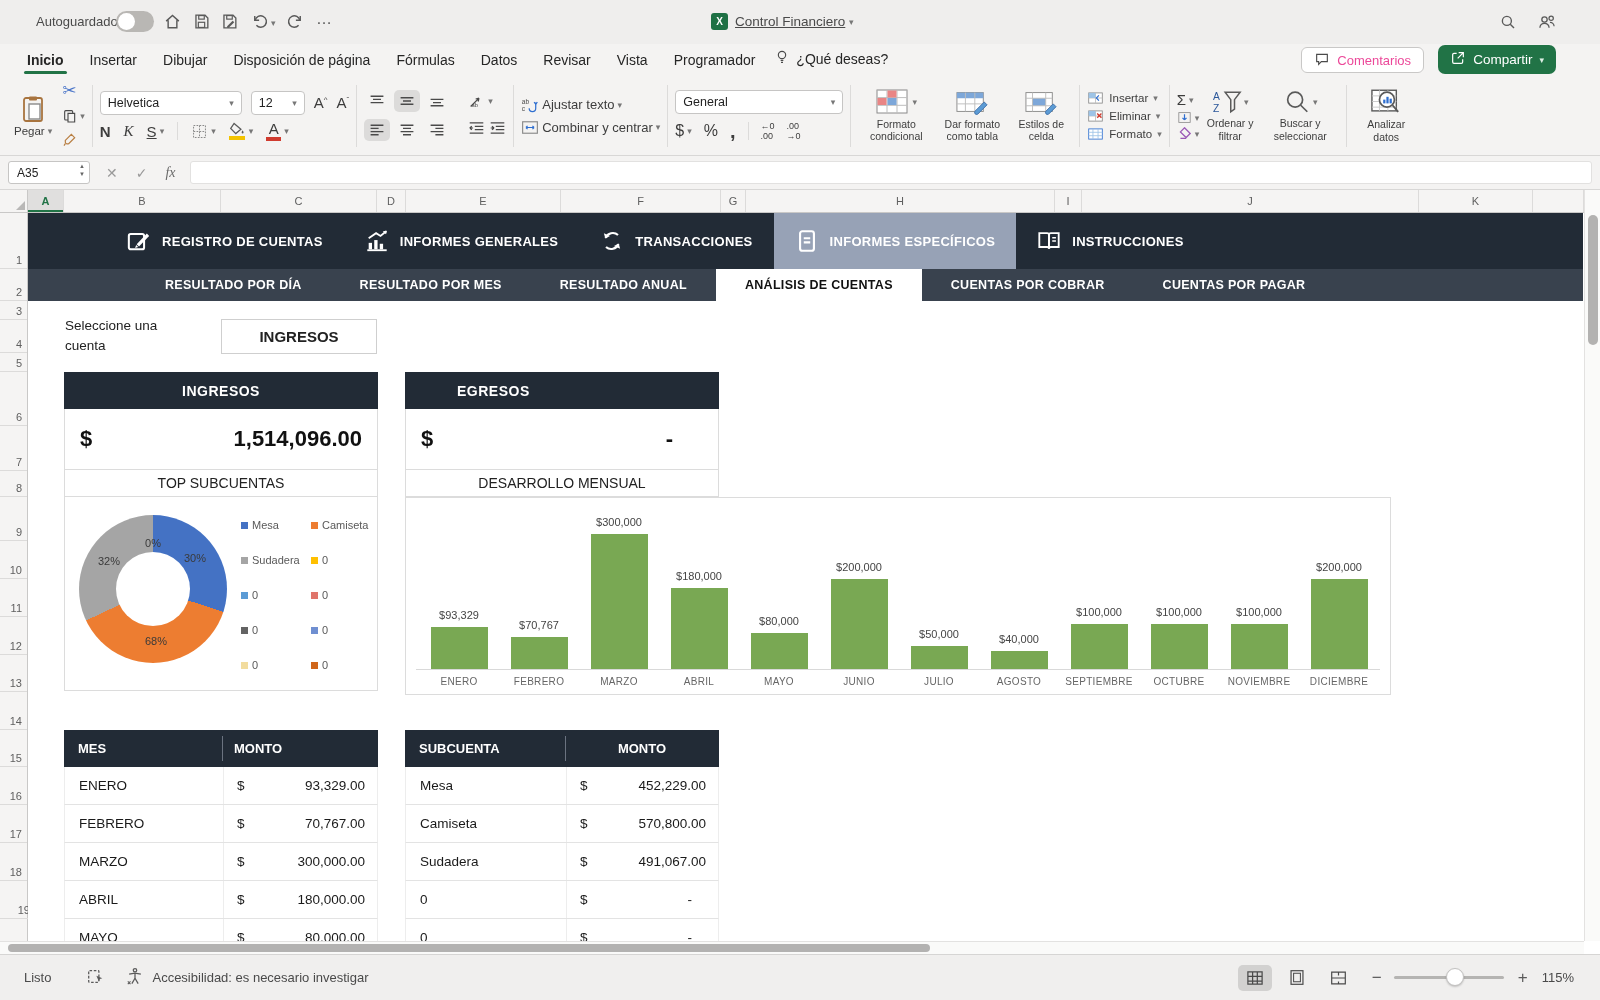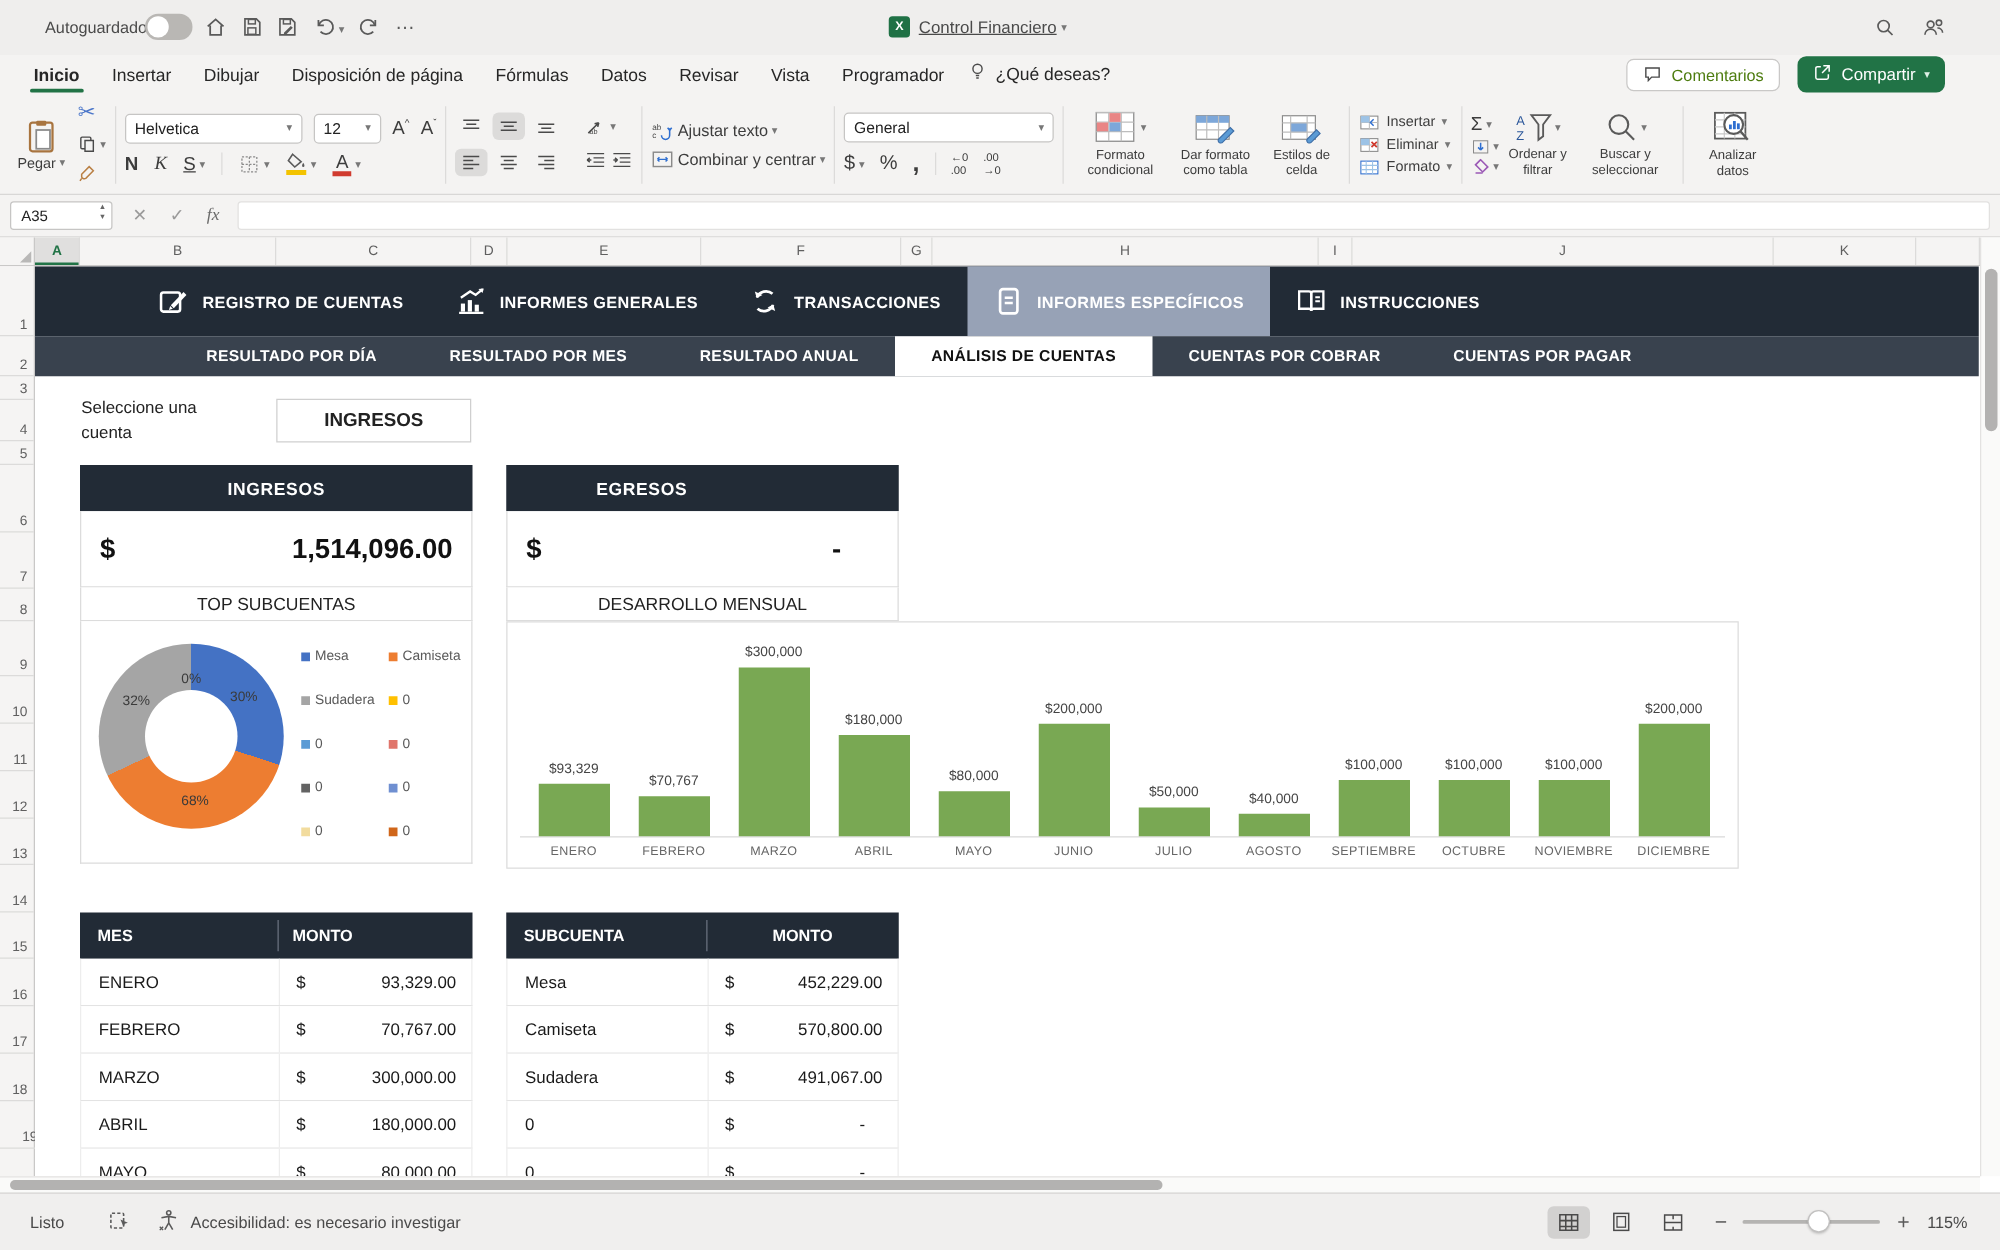--- a/index.html
+++ b/index.html
@@ -19,21 +19,21 @@
   .chev{font-size:9px;color:#777;}
 
   
   #menubar{left:0;top:44px;width:1600px;height:32px;background:#f4f3f2;display:flex;align-items:flex-end;}
   #menu-tabs{display:flex;align-items:flex-start;padding-left:14px;}
   .mtab{font-size:14px;color:#262626;padding:6px 13px 8px 13px;position:relative;white-space:nowrap;}
   .mtab.active{font-weight:bold;}
   .mtab.active:after{content:"";position:absolute;left:10px;right:10px;bottom:2px;height:3px;border-radius:2px;background:#217346;}
   #help-tab{display:flex;align-items:center;gap:6px;font-size:14px;color:#262626;padding-bottom:8px;margin-left:6px;}
   #comments-btn{position:absolute;right:176px;top:3px;height:26px;padding:0 12px;background:#fff;border:1px solid #c9c8c7;
-        border-radius:6px;display:flex;align-items:center;gap:7px;font-size:13px;color:#4d7c0f;}
+        border-radius:6px;display:flex;align-items:center;gap:7px;font-size:13px;color:#ec4899;}
   #share-btn{position:absolute;right:44px;top:1px;height:29px;padding:0 12px;background:#217346;border-radius:7px;
         display:flex;align-items:center;gap:7px;font-size:13.5px;color:#fff;}
 
   
   #ribbon{left:0;top:76px;width:1600px;height:80px;background:#f4f3f2;border-bottom:1px solid #d8d7d6;
           display:flex;align-items:center;padding:0 8px;}
   .rdiv{width:1px;height:62px;background:#dcdbda;margin:0 7px;flex:0 0 1px;}
   .rgroup{display:flex;flex-direction:column;justify-content:center;gap:7px;}
   .rrow{display:flex;align-items:center;gap:9px;}
   .rbtn{display:inline-flex;align-items:center;gap:3px;color:#3d3d3d;font-size:13px;}
@@ -82,21 +82,21 @@
   .subitem{display:flex;align-items:center;color:#fff;font-size:12.5px;font-weight:600;letter-spacing:.3px;
            padding:0 29px;white-space:nowrap;}
   .subitem.active{background:#fff;color:#111;font-weight:bold;}
 
   #select-label{left:37px;top:103px;width:130px;font-size:13.5px;color:#222;line-height:1.45;}
   #account-dd{left:193px;top:106px;width:156px;height:35px;background:#fff;border:1px solid #cfcfcf;
               display:flex;align-items:center;justify-content:center;font-size:15px;font-weight:bold;color:#222;}
 
   .card-header{height:37px;background:#222b36;color:#fff;font-size:14px;font-weight:bold;letter-spacing:.5px;
                display:flex;align-items:center;justify-content:center;}
-  .card-header.egresos{justify-content:flex-start;padding-left:72px;}
+  .card-header.egresos{justify-content:flex-start;padding-left:52px;}
   .amount-row{height:61px;background:#fff;border:1px solid #dcdcdc;border-top:none;display:flex;align-items:center;
               justify-content:space-between;font-size:22px;font-weight:bold;color:#111;}
   .section-title{height:27px;background:#fff;border:1px solid #dcdcdc;border-top:none;display:flex;align-items:center;
                  justify-content:center;font-size:14px;color:#222;}
   .chart-box{background:#fff;border:1px solid #dcdcdc;border-top:none;}
 
   
   #donut-ring{position:absolute;left:14px;top:18px;width:148px;height:148px;border-radius:50%;}
   #donut-hole{position:absolute;left:51px;top:55px;width:74px;height:74px;border-radius:50%;background:#fff;}
   .donut-label{position:absolute;transform:translate(-50%,-50%);font-size:11px;color:#3a3a3a;}

